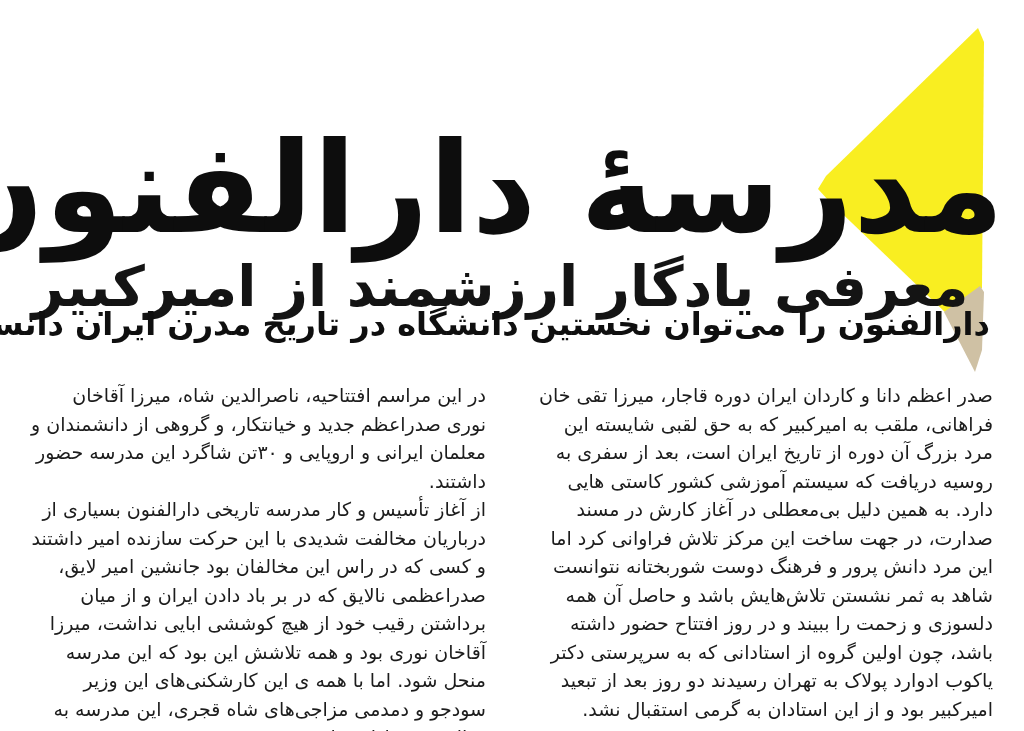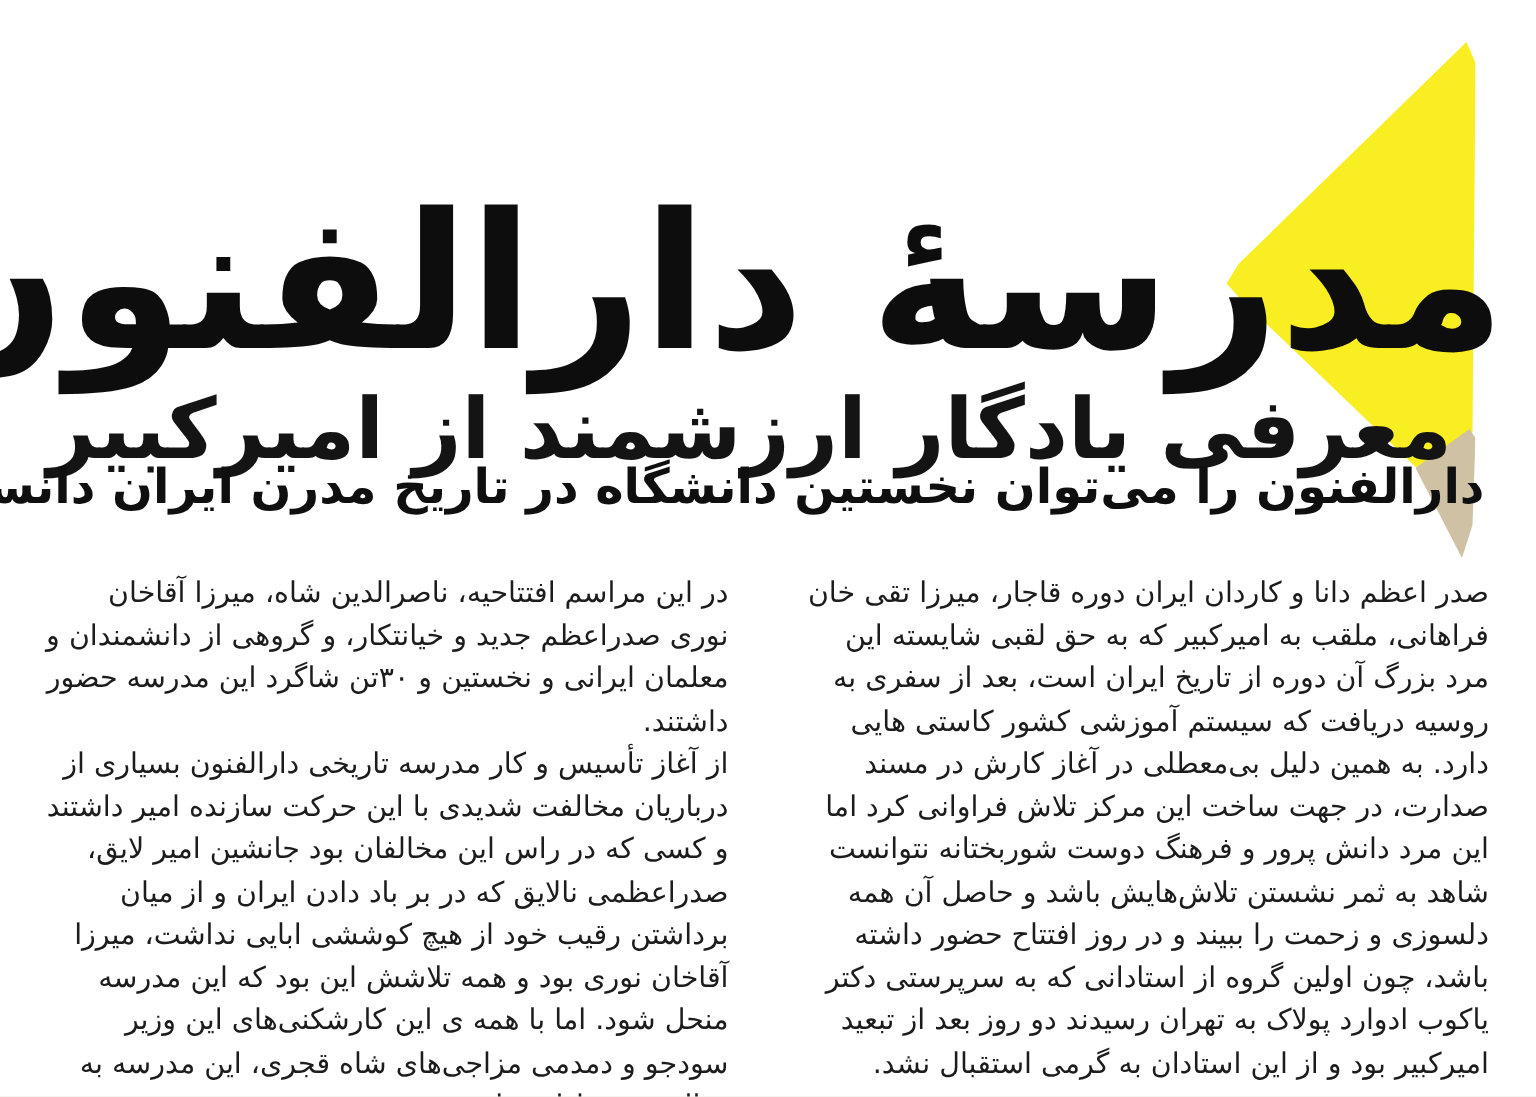--- a/index.html
+++ b/index.html
@@ -106,18 +106,18 @@
 
   <h2 class="textual subtitle">معرفی یادگار ارزشمند از امیرکبیر</h2>
 
   <div class="textual lead">دارالفنون را می‌توان نخستین دانشگاه در تاریخ مدرن ایران دانست.</div>
 
   <div class="textual columns">
     <div class="col right">
       <p>صدر اعظم دانا و کاردان ایران دوره قاجار، میرزا تقی خان فراهانی، ملقب به امیرکبیر که به حق لقبی شایسته این مرد بزرگ آن دوره از تاریخ ایران است، بعد از سفری به روسیه دریافت که سیستم آموزشی کشور کاستی هایی دارد. به همین دلیل بی‌معطلی در آغاز کارش در مسند صدارت، در جهت ساخت این مرکز تلاش فراوانی کرد اما این مرد دانش پرور و فرهنگ دوست شوربختانه نتوانست شاهد به ثمر نشستن تلاش‌هایش باشد و حاصل آن همه دلسوزی و زحمت را ببیند و در روز افتتاح حضور داشته باشد، چون اولین گروه از استادانی که به سرپرستی دکتر یاکوب ادوارد پولاک به تهران رسیدند دو روز بعد از تبعید امیرکبیر بود و از این استادان به گرمی استقبال نشد.</p>
     </div>
     <div class="col left">
-      <p>در این مراسم افتتاحیه، ناصرالدین شاه، میرزا آقاخان نوری صدراعظم جدید و خیانتکار، و گروهی از دانشمندان و معلمان ایرانی و نخستین و ۳۰تن شاگرد این مدرسه حضور داشتند.</p>
+      <p>در این مراسم افتتاحیه، ناصرالدین شاه، میرزا آقاخان نوری صدراعظم جدید و خیانتکار، و گروهی از دانشمندان و معلمان ایرانی و اروپایی و ۳۰تن شاگرد این مدرسه حضور داشتند.</p>
       <p>از آغاز تأسیس و کار مدرسه تاریخی دارالفنون بسیاری از درباریان مخالفت شدیدی با این حرکت سازنده امیر داشتند و کسی که در راس این مخالفان بود جانشین امیر لایق، صدراعظمی نالایق که در بر باد دادن ایران و از میان برداشتن رقیب خود از هیچ کوششی ابایی نداشت، میرزا آقاخان نوری بود و همه تلاشش این بود که این مدرسه منحل شود. اما با همه ی این کارشکنی‌های این وزیر سودجو و دمدمی مزاجی‌های شاه قجری، این مدرسه به فعالیت خود ادامه داد.</p>
     </div>
   </div>
 
 </div>
 
 </body></html>

